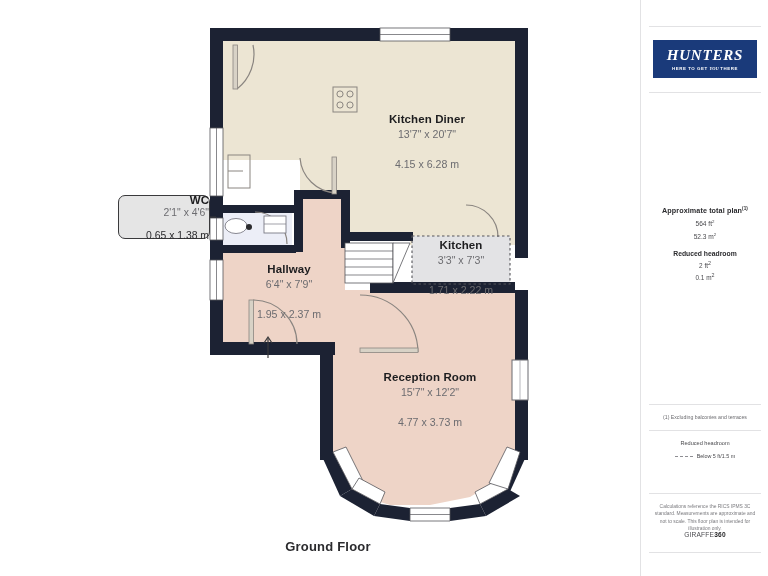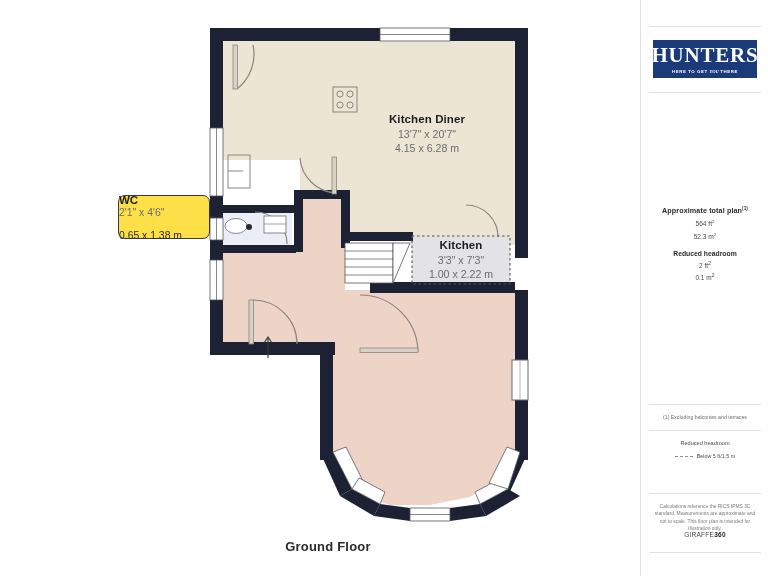--- a/index.html
+++ b/index.html
@@ -14,32 +14,32 @@
   
   #plan-area { position:absolute; left:0; top:0; width:640px; height:471px; background:#fff; }
   #plan-svg { position:absolute; left:0; top:0; }
 
   
   .room-label { position:absolute; text-align:center; line-height:1.22; white-space:nowrap; }
   .room-label .rl-name {
     font-size:11.5px; font-weight:bold; color:#1d1d1f; letter-spacing:.1px;
   }
   .room-label .rl-imp { font-size:10.6px; color:#6c6c70; margin-top:2px; }
-  .room-label .rl-met { font-size:10.6px; color:#6c6c70; margin-top:1px; }
+  .room-label .rl-met { font-size:10.6px; color:#6c6c70; margin-top:17px; }
 
   #label-kitchen { left:352px; top:112px; width:150px; }
   #label-hallway { left:233px; top:262px; width:112px; }
   #label-pantry  { left:409px; top:238px; width:104px; }
   #label-reception { left:355px; top:370px; width:150px; }
 
   
   #wc-callout {
     position:absolute; left:118px; top:195px; width:92px; height:44px;
-    border:1.1px solid #3a3a3c; border-radius:7px; background:#fde047;
-    display:flex; flex-direction:column; align-items:flex-start; justify-content:center;
+    border:1.1px solid #3a3a3c; border-radius:7px; background:#e5e5e5;
+    display:flex; flex-direction:column; align-items:flex-end; justify-content:center;
     z-index:6;
   }
   #wc-callout .rl-name { font-size:11.5px; font-weight:bold; color:#1d1d1f; }
   #wc-callout .rl-imp { font-size:10.4px; color:#6c6c70; margin-top:1px; }
   #wc-callout .rl-met { font-size:10.4px; color:#2b2b2e; margin-top:12px; }
 
   #floor-title {
     position:absolute; left:8px; top:539px; width:640px; text-align:center;
     font-size:13px; font-weight:bold; color:#2b2b2e; letter-spacing:.2px;
   }
@@ -51,21 +51,21 @@
   }
   .sb-sep { position:absolute; left:8px; width:112px; height:1px; background:#e2e2e4; }
 
   #logo-box {
     position:absolute; left:12px; top:40px; width:104px; height:38px;
     background:#1a3a7a;
     display:flex; flex-direction:column; align-items:center; justify-content:center;
   }
   #logo-word {
     font-family:"Liberation Serif", serif;
-    font-size:21px; font-weight:bold; color:#ffffff; letter-spacing:.8px; line-height:1;
+    font-size:15px; font-weight:bold; color:#ffffff; letter-spacing:.8px; line-height:1;font-style:italic;
   }
   #logo-tag {
     font-size:4.4px; color:#ffffff; letter-spacing:.55px; margin-top:3px;
     font-weight:bold;
   }
   #logo-tag .tag-em { font-family:"Liberation Serif", serif; font-style:italic; letter-spacing:0; }
 
   #area-block { position:absolute; left:4px; top:206px; width:120px; text-align:center; }
   .area-head { font-size:7.2px; font-weight:bold; color:#2b2b2e; letter-spacing:.1px; }
   .area-head sup { font-size:4.6px; }
@@ -242,27 +242,37 @@
       <line x1="210" y1="217" x2="216" y2="217" stroke="#3a3a3c" stroke-width="1"></line>
       <line x1="210" y1="217" x2="210" y2="217" stroke="#3a3a3c" stroke-width="1"></line>
     </svg>
 
     <div class="room-label" id="label-kitchen">
       <div class="rl-name">Kitchen Diner</div>
       <div class="rl-imp">13'7" x 20'7"</div>
       <div class="rl-met">4.15 x 6.28 m</div>
     </div>
 
+    <div class="room-label" id="label-hallway">
+      <div class="rl-name">Hallway</div>
+      <div class="rl-imp">6'4" x 7'9"</div>
+      <div class="rl-met">1.95 x 2.37 m</div>
+    </div>
 
     <div class="room-label" id="label-pantry">
       <div class="rl-name">Kitchen</div>
       <div class="rl-imp">3'3" x 7'3"</div>
-      <div class="rl-met">1.00 x 2.22 m</div>
-    </div>
-
+      <div class="rl-met">1.71 x 2.22 m</div>
+    </div>
+
+    <div class="room-label" id="label-reception">
+      <div class="rl-name">Reception Room</div>
+      <div class="rl-imp">15'7" x 12'2"</div>
+      <div class="rl-met">4.77 x 3.73 m</div>
+    </div>
 
     <div id="wc-callout">
       <div class="rl-name">WC</div>
       <div class="rl-imp">2'1" x 4'6"</div>
       <div class="rl-met">0.65 x 1.38 m</div>
     </div>
 
     <div id="floor-title">Ground Floor</div>
   </div>
 

